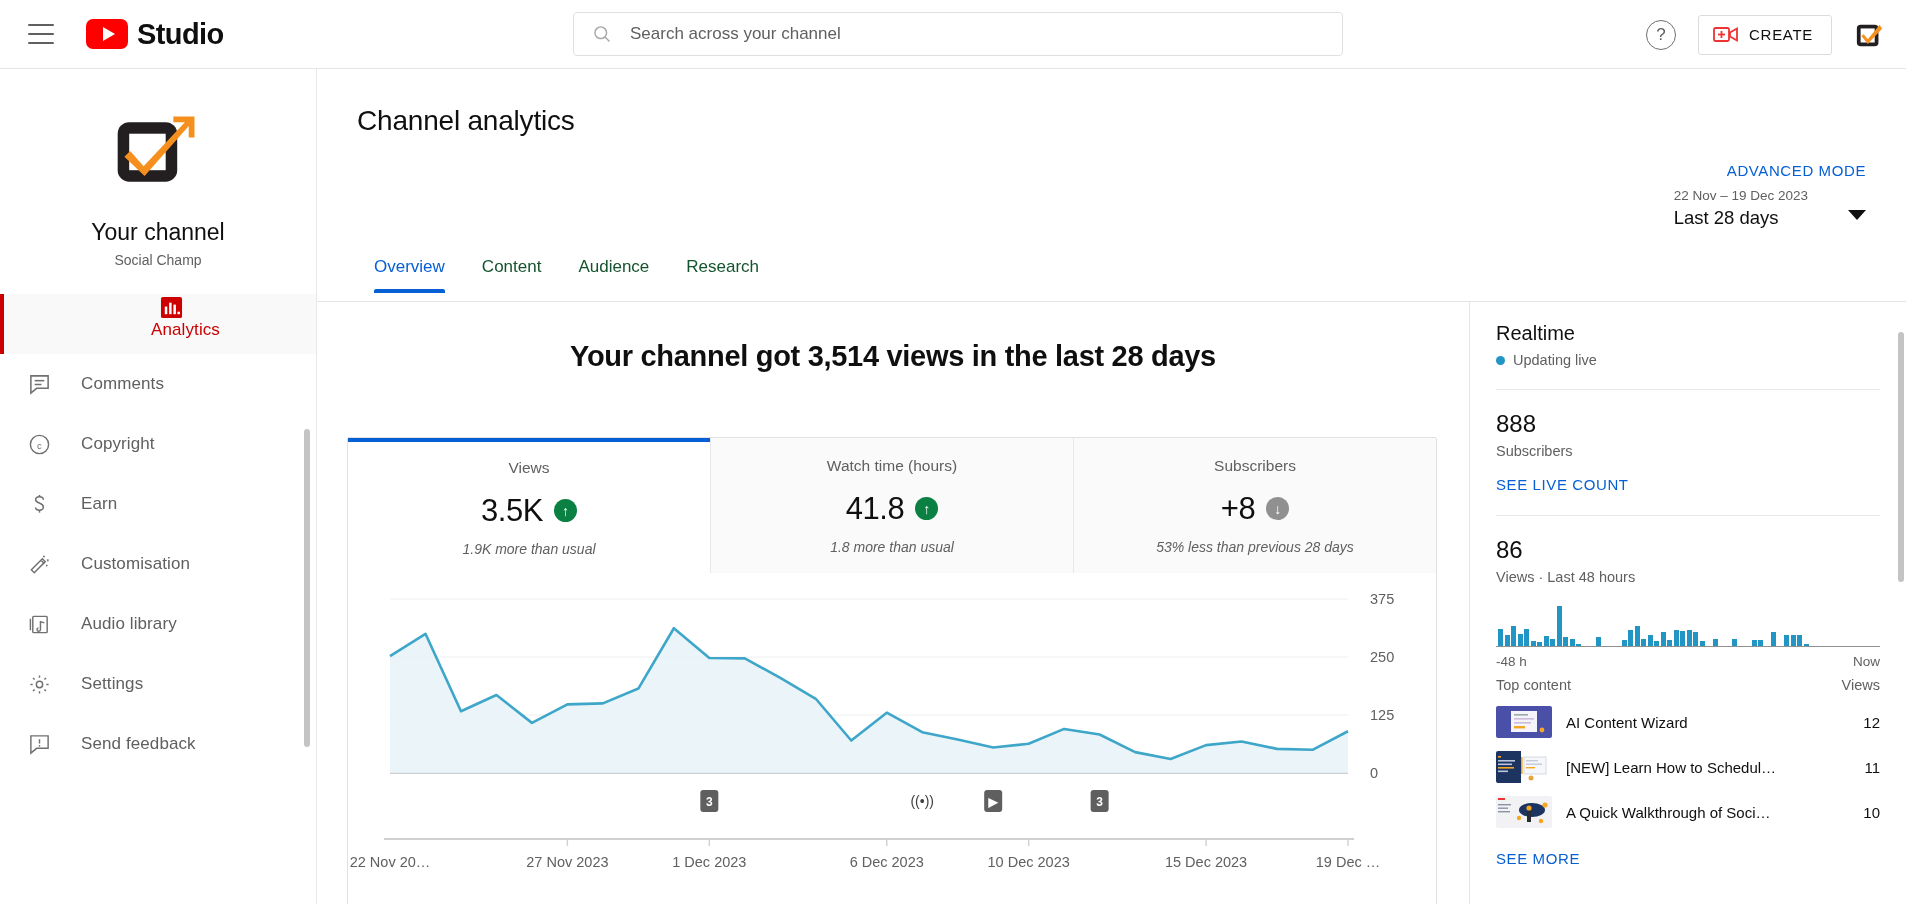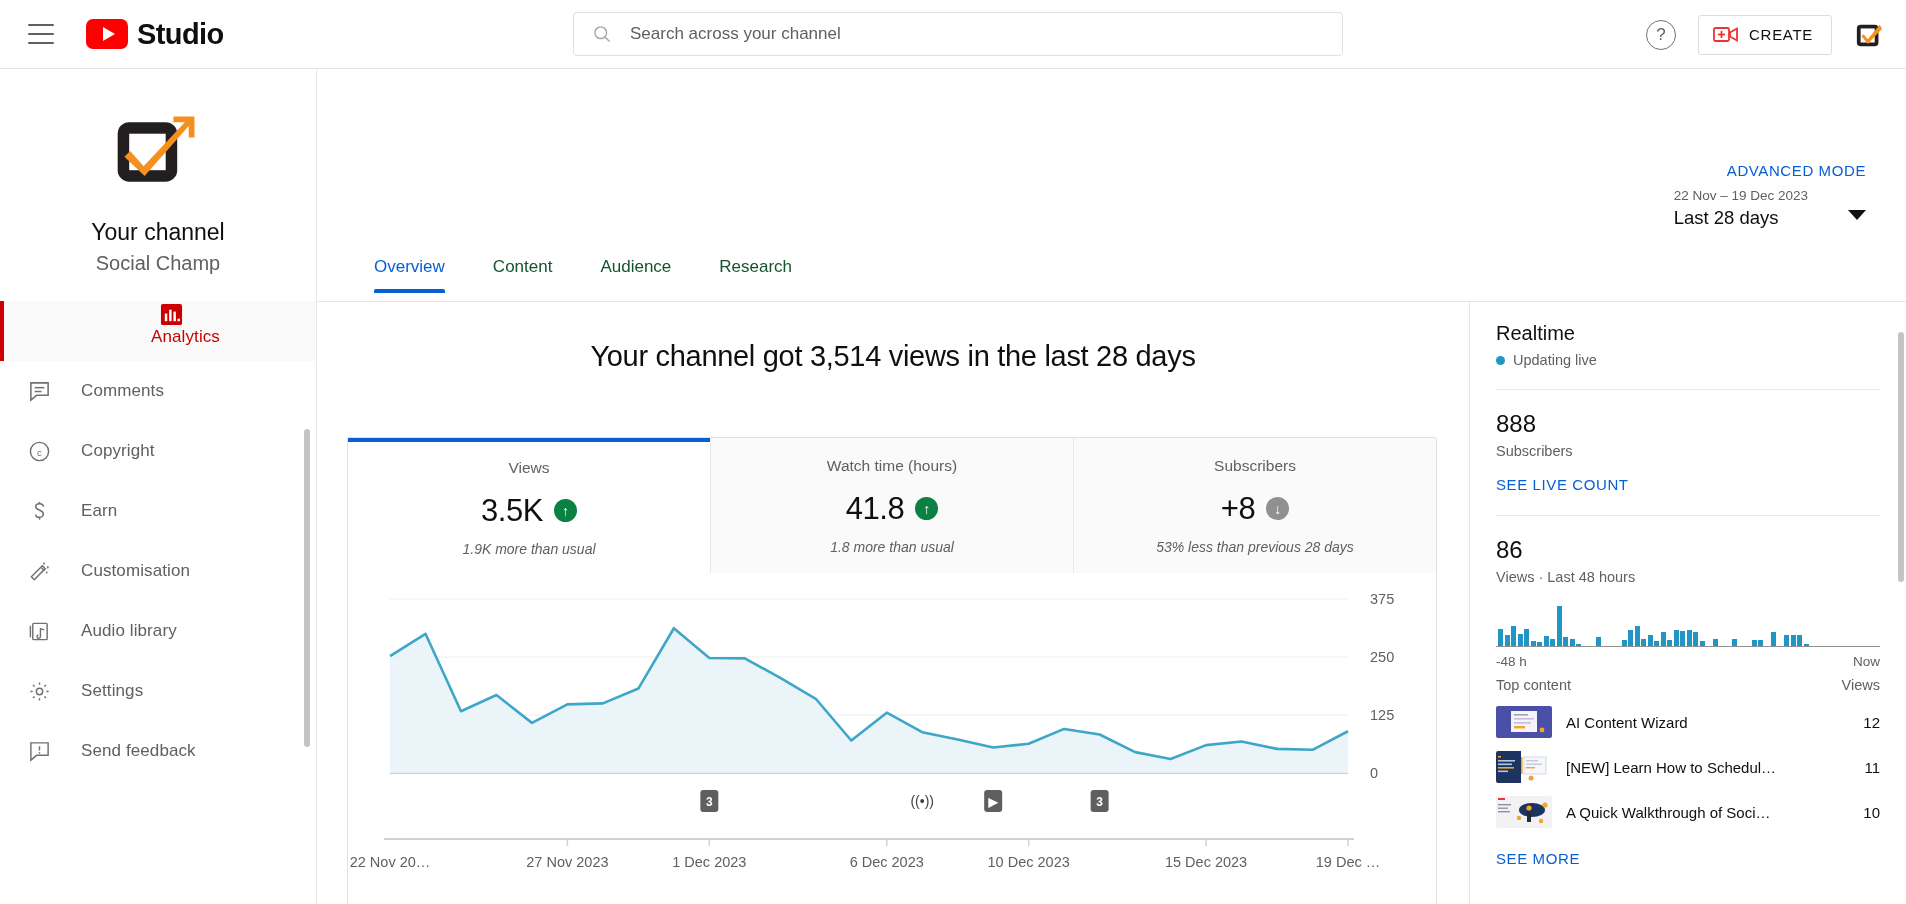--- a/index.html
+++ b/index.html
@@ -90,21 +90,21 @@
     border-right: 1px solid #e8e8e8;
   }
   .channel-block {
     padding-top: 34px; display: flex; flex-direction: column; align-items: center;
   }
   .chan-avatar {
     width: 96px; height: 96px;
     display: flex; align-items: center; justify-content: center;
   }
   .chan-title { font-size: 23px; font-weight: 500; color: #0f0f0f; margin-top: 20px; }
-  .chan-name { font-size: 20px; color: #606060; margin-top: 6px; }
+  .chan-name { font-size: 14px; color: #606060; margin-top: 6px; }
 
   .navlist { margin-top: 26px; }
   .navitem {
     height: 60px; display: flex; align-items: center;
     padding-left: 26px; cursor: pointer; position: relative;
     color: #606060;
   }
   .navitem.active { background: #f9f9f9; color: #CC0000; flex-direction: column; }
   .navitem.active::before {
     content: ''; position: absolute; left: 0; top: 0; bottom: 0;
@@ -146,21 +146,21 @@
   .dr-main { font-size: 18.5px; color: #0f0f0f; margin-top: 4px; }
   .caret {
     width: 0; height: 0;
     border-left: 9px solid transparent; border-right: 9px solid transparent;
     border-top: 10px solid #0f0f0f;
     margin-bottom: 9px;
   }
 
   .tabs {
     position: absolute; left: 40px; top: 188px;
-    display: flex; gap: 12px;
+    display: flex; gap: 1px;
   }
   .tab {
     font-size: 17px; color: #14532d; cursor: pointer;
     padding: 0 18px 16px 18px; position: relative;
   }
   .tab:first-child { padding-left: 17px; }
   .tab.active { color: #065fd4; }
   .tab.active::after {
     content: ''; position: absolute; left: 17px; right: 18px; bottom: 0;
     height: 4px; background: #065fd4; border-radius: 2px 2px 0 0;
@@ -172,21 +172,21 @@
 
   .content-area {
     position: absolute; top: 233px; left: 0; right: 0; bottom: 0;
     display: flex;
   }
   .left-col {
     width: 1153px; padding: 0;
     border-right: 1px solid #e5e5e5; position: relative;
   }
   .headline {
-    text-align: center; font-size: 29px; font-weight: 400;
+    text-align: center; font-size: 29px; font-weight: 700;
     color: #0f0f0f; margin-top: 38px; letter-spacing: -.3px;
   }
 
   .card {
     position: absolute; left: 30px; top: 135px;
     width: 1090px; height: 540px;
     border: 1px solid #e0e0e0; border-radius: 2px; background: #fff;
   }
   .metrics { display: flex; height: 135px; }
   .metric {
@@ -411,20 +411,21 @@
       <span class="nav-label">Send feedback</span>
     </div>
   </div>
 
   <div class="side-scroll"></div>
 </div>
 
 <div class="main">
 
   <div class="main-head">
+    <div class="page-title">Channel analytics</div>
     <div class="advanced">ADVANCED MODE</div>
 
     <div class="daterange">
       <div class="dr-texts">
         <div class="dr-sub">22 Nov – 19 Dec 2023</div>
         <div class="dr-main">Last 28 days</div>
       </div>
       <div class="caret"></div>
     </div>
 

